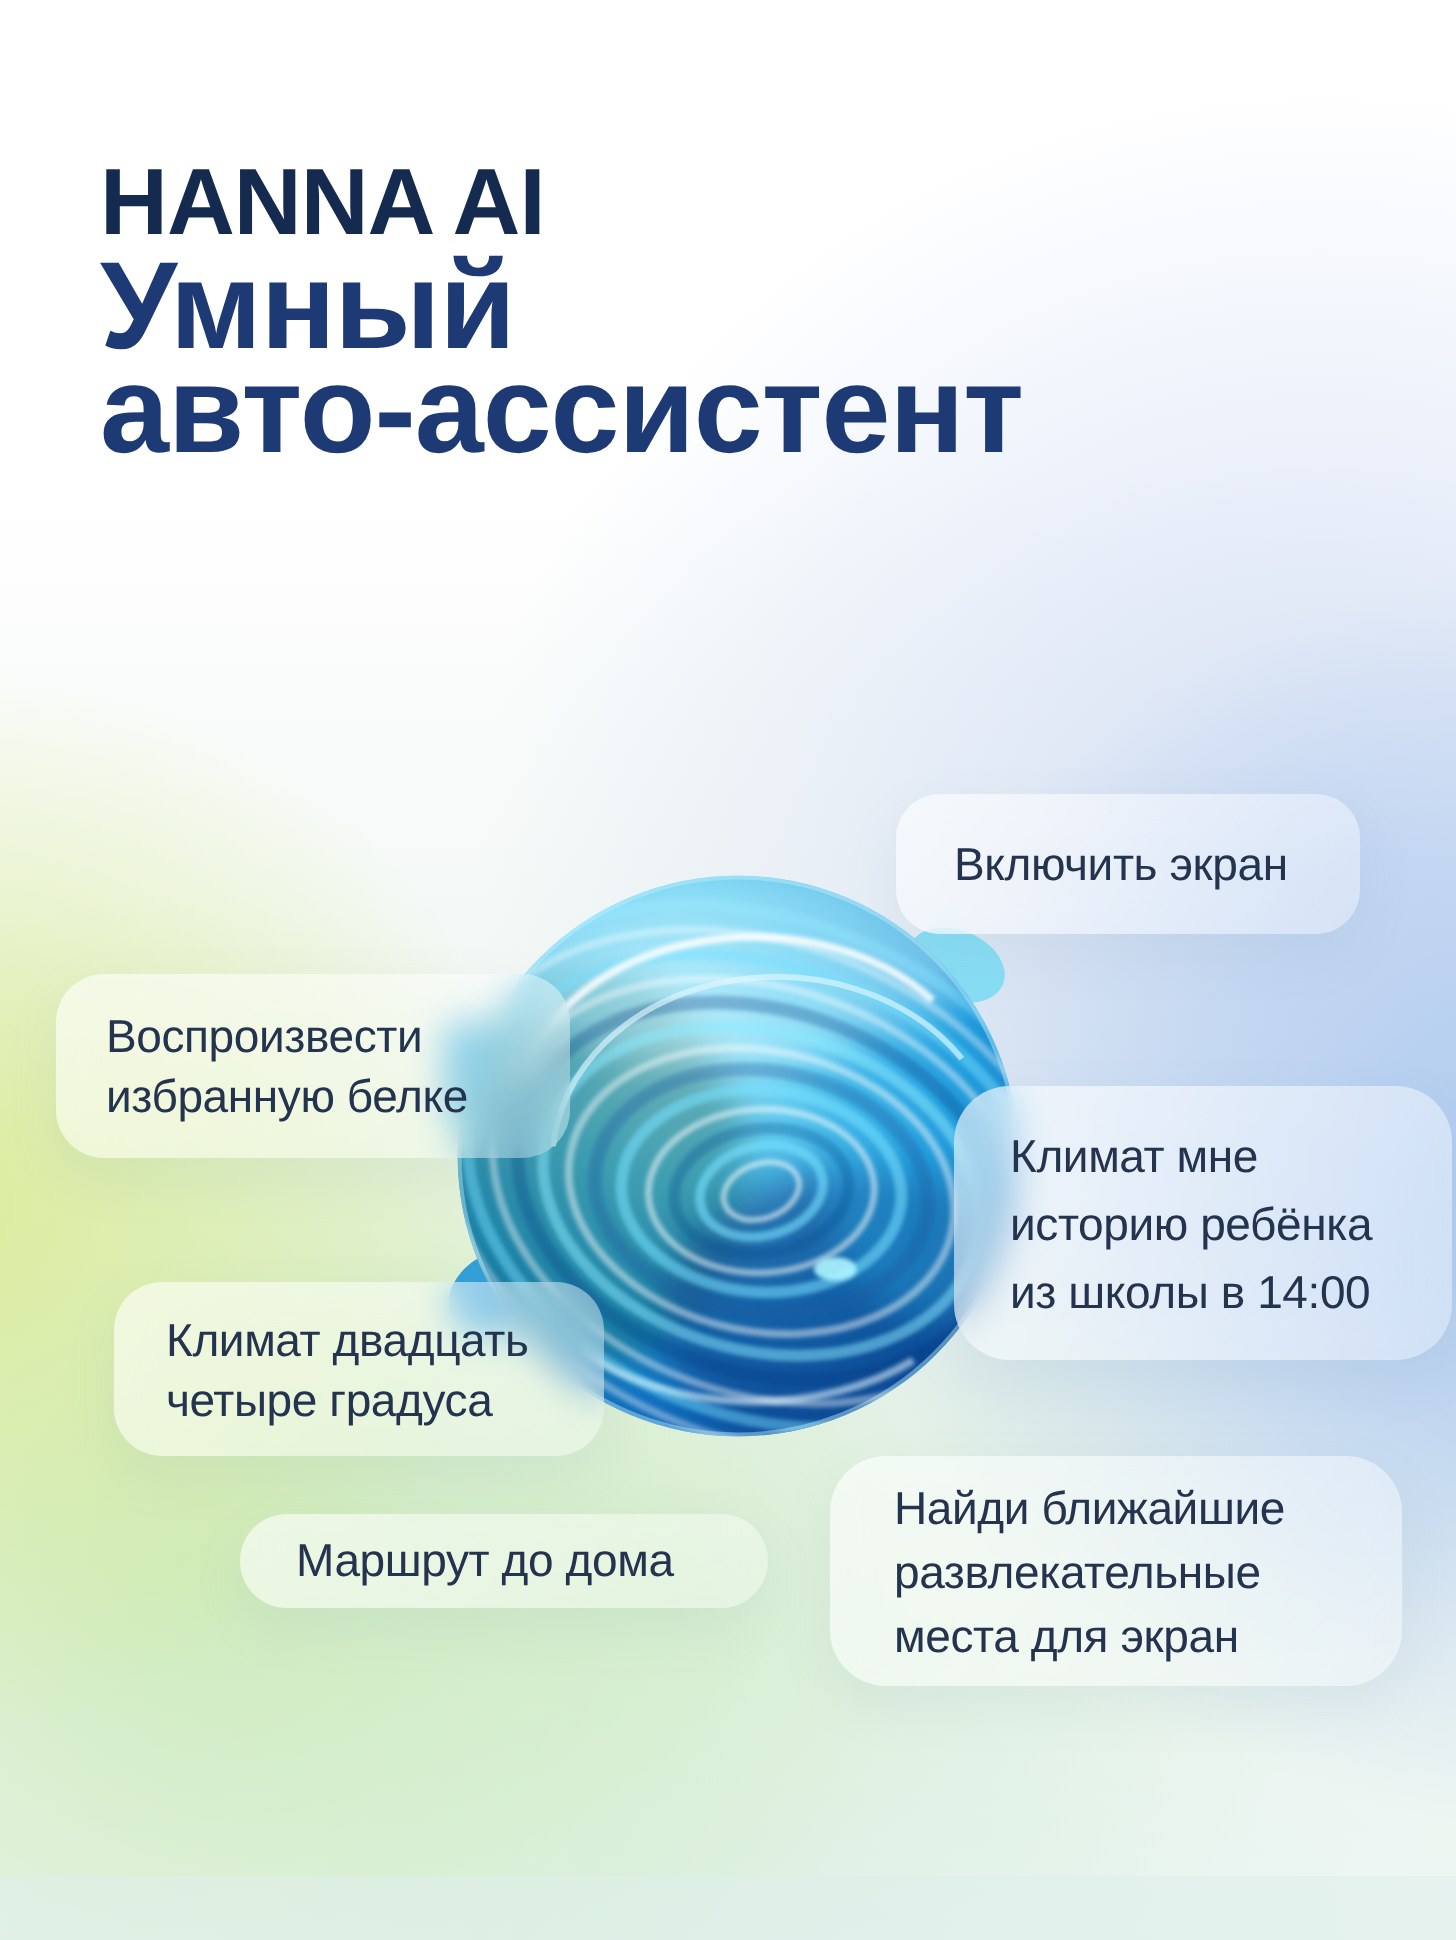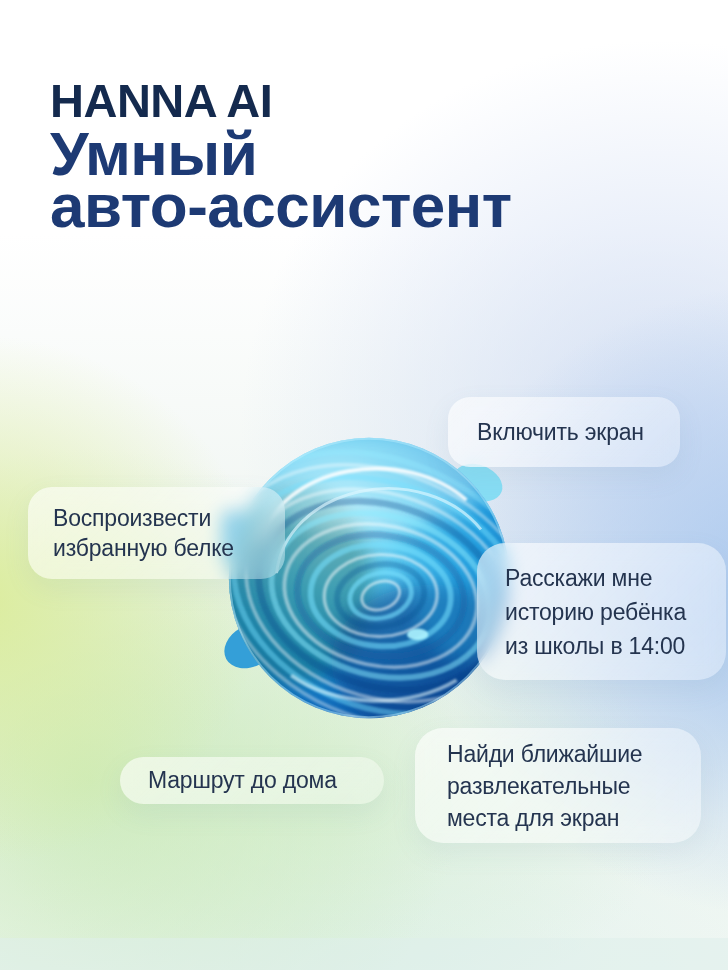--- a/index.html
+++ b/index.html
@@ -127,25 +127,29 @@
   <div class="bubble b2">
     <div class="line">Включить экран</div>
   </div>
 
   <div class="bubble b3">
     <div class="line">Воспроизвести</div>
     <div class="line">избранную белке</div>
   </div>
 
   <div class="bubble b4">
-    <div class="line">Расскажи мне</div>
+    <div class="line">Климат мне</div>
     <div class="line">историю ребёнка</div>
     <div class="line">из школы в 14:00</div>
   </div>
 
+  <div class="bubble b5">
+    <div class="line">Климат двадцать</div>
+    <div class="line">четыре градуса</div>
+  </div>
 
   <div class="bubble b6">
     <div class="line">Маршрут до дома</div>
   </div>
 
   <div class="bubble b7">
     <div class="line">Найди ближайшие</div>
     <div class="line">развлекательные</div>
     <div class="line">места для экран</div>
   </div>

